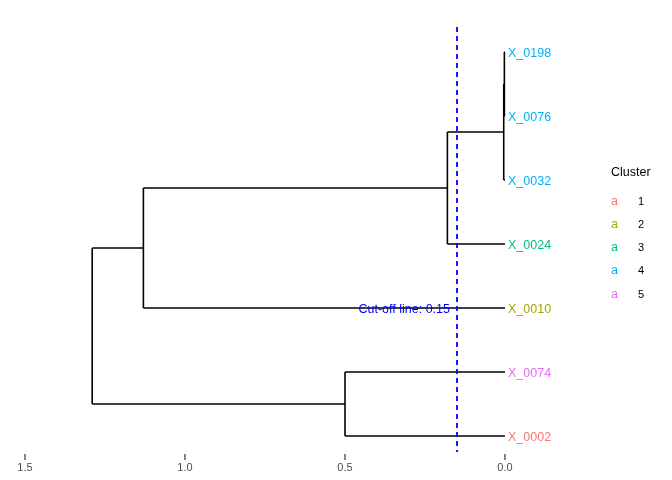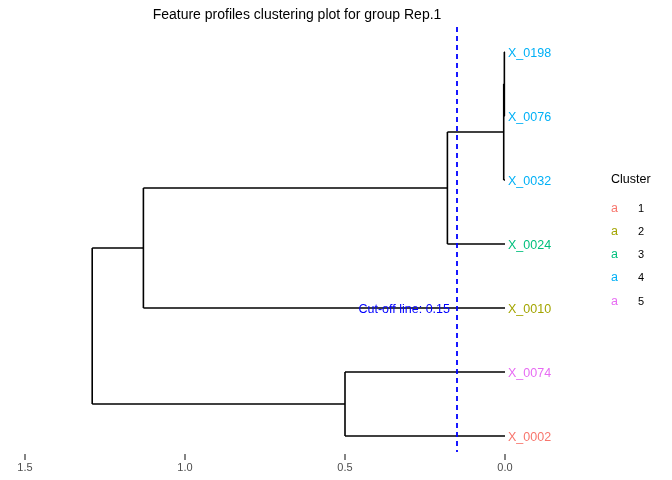--- a/index.html
+++ b/index.html
@@ -5,31 +5,30 @@
   html,body{margin:0;padding:0;background:#ffffff;}
   .figure{
     position:relative;width:672px;height:480px;background:#ffffff;overflow:hidden;
     font-family:"Liberation Sans",sans-serif;
   }
   .plot-title{
     position:absolute;top:6px;left:0;width:594px;text-align:center;
     font-size:14px;color:#000000;white-space:nowrap;
   }
   #plot-svg{position:absolute;left:0;top:0;width:672px;height:480px;}
-  .legend{position:absolute;left:611px;top:172px;width:60px;}
+  .legend{position:absolute;left:611px;top:165px;width:60px;}
   .legend-title{font-size:12.5px;color:#000000;line-height:15px;margin-bottom:9px;}
   .legend-row{height:23.25px;display:flex;align-items:center;}
   .legend-key{font-size:12.5px;width:12px;display:inline-block;}
   .legend-num{font-size:11px;color:#000000;margin-left:15px;}
 </style>
 </head>
 <body>
 
 <div class="figure">
-  <div class="plot-title">Feature profiles clustering plot for group Rep.1</div>
   <svg id="plot-svg" viewBox="0 0 672 480">
       <line x1="92.19999999999999" y1="248" x2="92.19999999999999" y2="404" stroke="#000000" stroke-width="1.6"></line>
       <line x1="92.19999999999999" y1="248" x2="143.40000000000003" y2="248" stroke="#000000" stroke-width="1.6"></line>
       <line x1="143.40000000000003" y1="188" x2="143.40000000000003" y2="308" stroke="#000000" stroke-width="1.6"></line>
       <line x1="143.40000000000003" y1="188" x2="447.4" y2="188" stroke="#000000" stroke-width="1.6"></line>
       <line x1="447.4" y1="132" x2="447.4" y2="244" stroke="#000000" stroke-width="1.6"></line>
       <line x1="447.4" y1="132" x2="503.72" y2="132" stroke="#000000" stroke-width="1.6"></line>
       <line x1="503.72" y1="84" x2="503.72" y2="180" stroke="#000000" stroke-width="1.6"></line>
       <line x1="503.72" y1="84" x2="504.36" y2="84" stroke="#000000" stroke-width="1.6"></line>
       <line x1="504.36" y1="52" x2="504.36" y2="116" stroke="#000000" stroke-width="1.6"></line>

